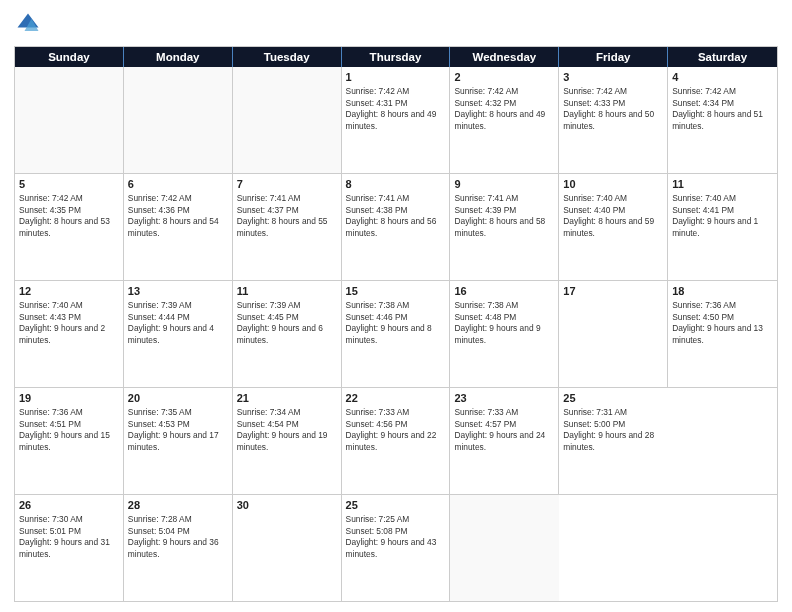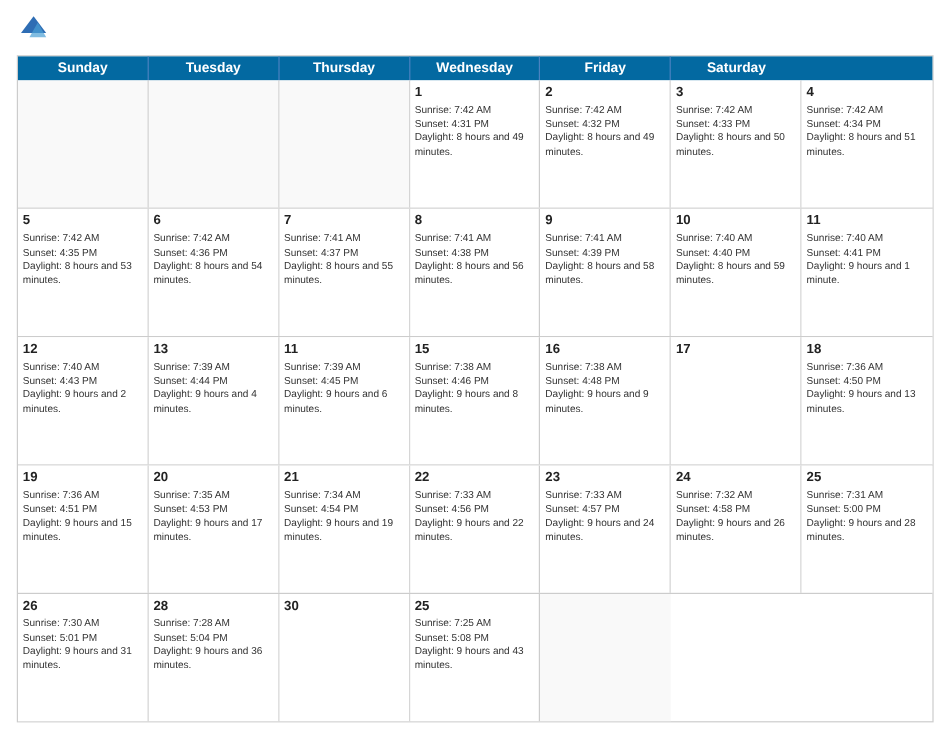--- a/index.html
+++ b/index.html
@@ -56,21 +56,21 @@
     }
     .calendar {
       flex: 1;
       border: 1px solid #ccc;
       display: flex;
       flex-direction: column;
     }
     .cal-header {
       display: grid;
       grid-template-columns: repeat(7, 1fr);
-      background: #0369a1;
+      background: #0f172a;
     }
     .cal-header-cell {
       color: #fff;
       font-size: 11.5px;
       font-weight: bold;
       padding: 4px 5px;
       text-align: center;
       border-right: 1px solid #4a82c0;
     }
     .cal-header-cell:last-child { border-right: none; }
@@ -127,20 +127,21 @@
     </div>
     <div class="title-block">
       <h1></h1>
       <div class="subtitle"></div>
     </div>
   </div>
 
   <div class="calendar">
     <div class="cal-header">
     <div class="cal-header-cell">Sunday</div>
+        <div class="cal-header-cell">Monday</div>
         <div class="cal-header-cell">Tuesday</div>
         <div class="cal-header-cell">Thursday</div>
         <div class="cal-header-cell">Wednesday</div>
         <div class="cal-header-cell">Friday</div>
         <div class="cal-header-cell">Saturday</div>
       </div>
     <div class="cal-body">
     <div class="cal-row">
           <div class="cal-cell empty"></div>
           <div class="cal-cell empty"></div>
@@ -236,24 +237,20 @@
           </div>
           <div class="cal-cell">
             <span class="day-num">22</span>
             <div class="day-info">Sunrise: 7:33 AM<br>Sunset: 4:56 PM<br>Daylight: 9 hours and 22 minutes.</div>
           </div>
           <div class="cal-cell">
             <span class="day-num">23</span>
             <div class="day-info">Sunrise: 7:33 AM<br>Sunset: 4:57 PM<br>Daylight: 9 hours and 24 minutes.</div>
           </div>
           <div class="cal-cell">
-            <span class="day-num">24</span>
-            <div class="day-info">Sunrise: 7:32 AM<br>Sunset: 4:58 PM<br>Daylight: 9 hours and 26 minutes.</div>
-          </div>
-          <div class="cal-cell">
             <span class="day-num">25</span>
             <div class="day-info">Sunrise: 7:31 AM<br>Sunset: 5:00 PM<br>Daylight: 9 hours and 28 minutes.</div>
           </div>
         </div>
         <div class="cal-row">
           <div class="cal-cell">
             <span class="day-num">26</span>
             <div class="day-info">Sunrise: 7:30 AM<br>Sunset: 5:01 PM<br>Daylight: 9 hours and 31 minutes.</div>
           </div>
           <div class="cal-cell">

